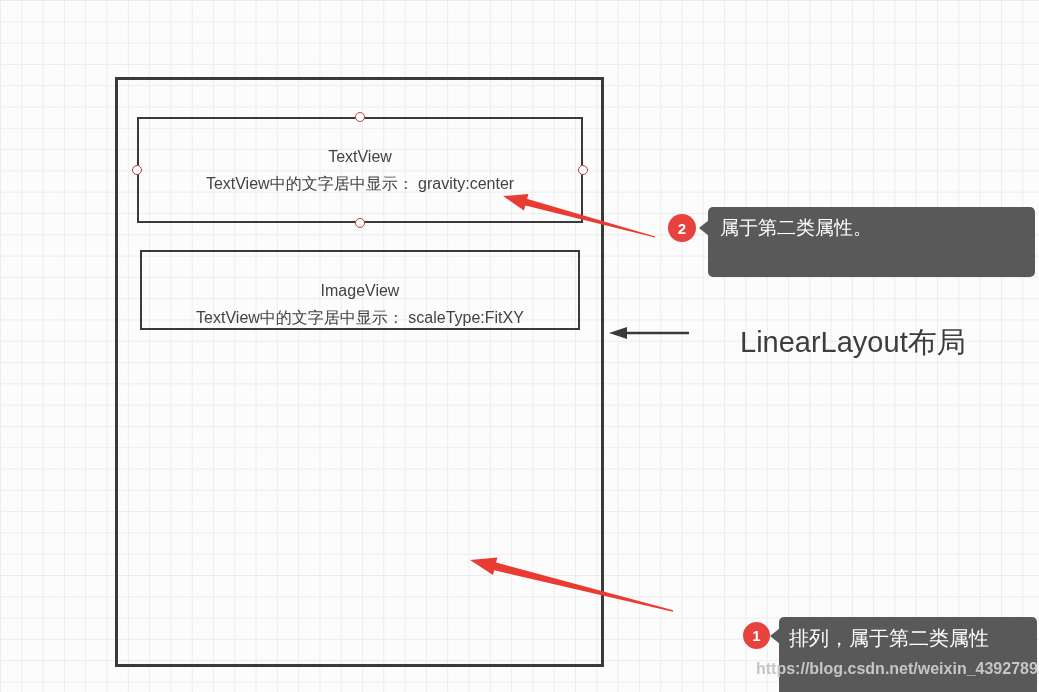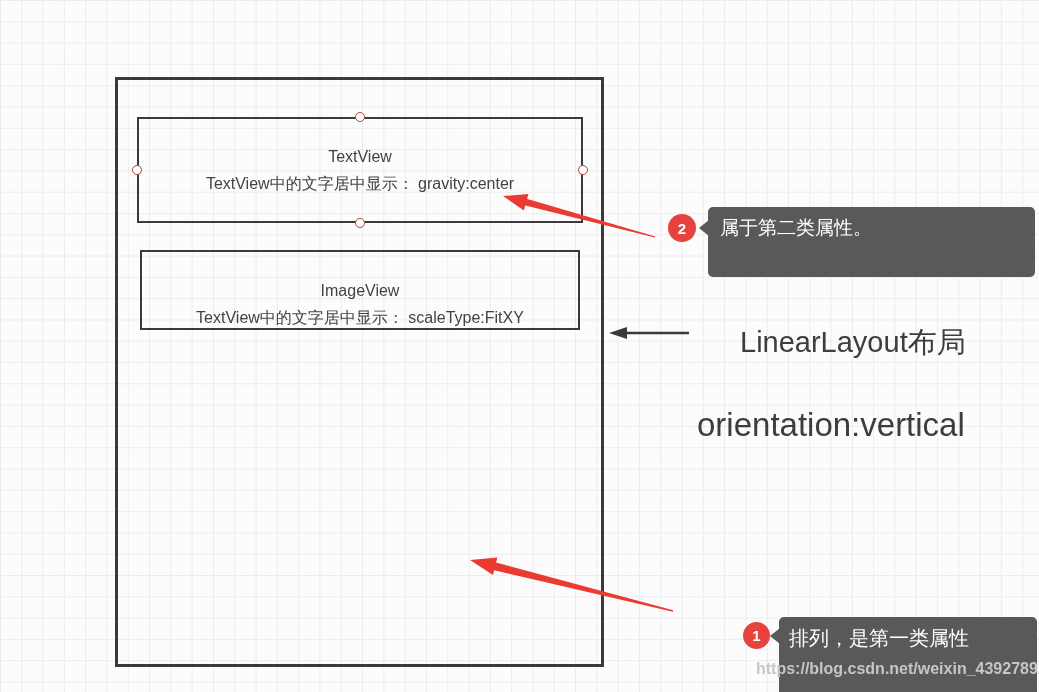--- a/index.html
+++ b/index.html
@@ -115,31 +115,30 @@
   <div class="handle handle-bottom"></div>
   <div class="handle handle-left"></div>
   <div class="handle handle-right"></div>
 
   <div class="inner-box imageview-box">
     <div>ImageView</div>
     <div>TextView中的文字居中显示： scaleType:FitXY</div>
   </div>
 
   <div class="layout-label">LinearLayout布局</div>
-  <div class="orientation-label">orientation:vertical</div>
 
   <div class="badge badge-2">
     <span>2</span>
   </div>
   <div class="bubble bubble-2">
     <div>属于第二类属性。</div>
   </div>
 
   <div class="badge badge-1">
     <span>1</span>
   </div>
   <div class="bubble bubble-1">
-    <div>排列，是第一类属性</div>
+    <div>排列，属于第二类属性</div>
   </div>
 
   <div class="watermark">https://blog.csdn.net/weixin_43927892</div>
 
 </div>
 
 </body></html>

